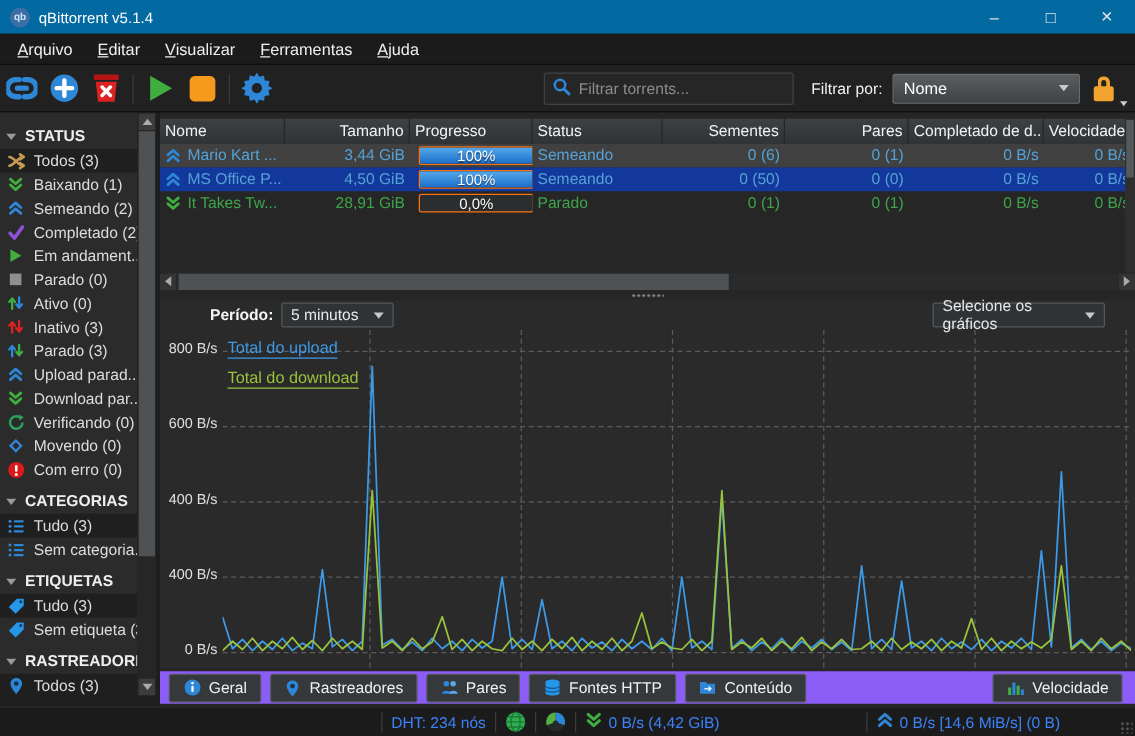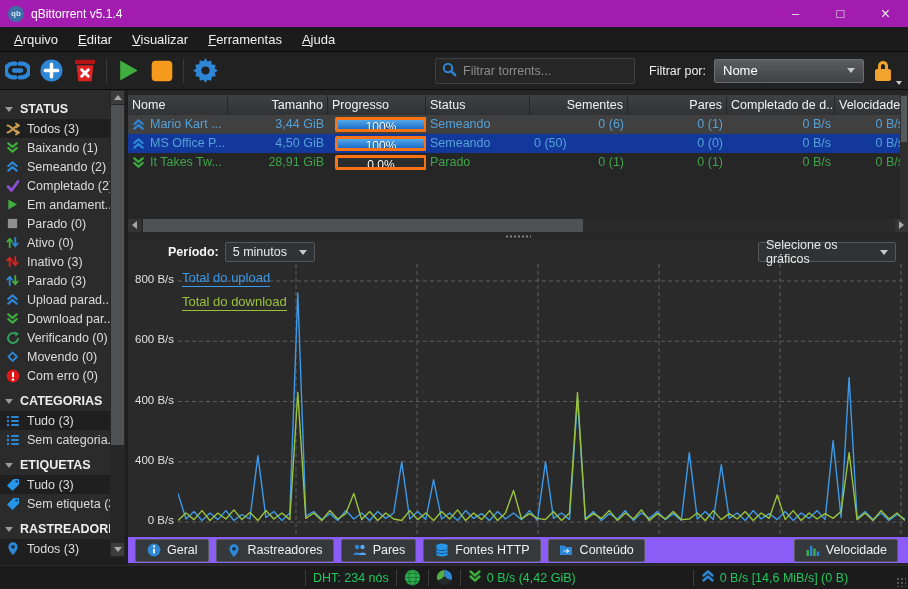--- a/index.html
+++ b/index.html
@@ -1,21 +1,21 @@
 <!DOCTYPE html>
 <html><head>
 <meta charset="utf-8">
 <style>
   * { margin:0; padding:0; box-sizing:border-box; }
   html,body { background:#000; }
   body { font-family:"Liberation Sans","DejaVu Sans",sans-serif; font-size:12px; color:#e8e8e8; }
   .window { position:relative; width:908px; height:589px; background:#1e1e1e; overflow:hidden; }
 
   
-  .titlebar { position:absolute; left:0; top:0; width:908px; height:27px; background:#a21caf; display:flex; align-items:center; }
+  .titlebar { position:absolute; left:0; top:0; width:908px; height:27px; background:#0369a1; display:flex; align-items:center; }
   .app-ico { width:16px; height:16px; border-radius:50%; background:#3a6ea5; color:#cfe3f7; font-size:8px; font-weight:bold; display:flex; align-items:center; justify-content:center; margin:0 7px 0 8px; }
   .title-text { font-size:12px; color:#ffffff; }
   .win-controls { margin-left:auto; display:flex; height:27px; }
   .win-btn { width:45px; height:27px; display:flex; align-items:center; justify-content:center; color:#e8e8e8; font-size:13px; cursor:default; }
   .win-btn.close { font-size:16px; }
 
   
   .menubar { position:absolute; left:0; top:27px; width:908px; height:25px; background:#1b1b1b; display:flex; align-items:center; padding-left:4px; border-bottom:1px solid #0c0c0c; }
   .menu-item { padding:3px 10px; font-size:13px; color:#f0f0f0; }
   .menu-item u { text-decoration:underline; }
@@ -51,53 +51,53 @@
   .side-item .ic { width:15px; height:15px; flex:none; margin-right:7px; display:flex; align-items:center; justify-content:center; }
   .ic svg { display:block; }
 
   
   .content { position:absolute; left:128px; top:90px; width:780px; height:475px; background:#262626; }
   .t-header { position:absolute; left:0; top:5px; width:780px; height:20px; display:flex; background:linear-gradient(#3d4144,#2f3336); }
   .th { height:20px; line-height:20px; padding:0 4px; font-size:12.5px; color:#f2f2f2; border-right:1px solid #24272a; overflow:hidden; white-space:nowrap; flex:none; }
   .t-row { position:absolute; left:0; width:780px; height:19px; display:flex; align-items:center; }
   .td { height:19px; line-height:19px; padding:0 4px; overflow:hidden; white-space:nowrap; flex:none; font-size:12.5px; }
   .name-cell { display:flex; align-items:center; gap:5px; }
-  .pbar { position:relative; width:92px; height:15px; margin:2px 3px; background:#2b2d2e; border:3px solid #f97316; border-radius:2px; overflow:hidden; }
+  .pbar { position:relative; width:92px; height:15px; margin:2px 3px; background:#2b2d2e; border:1px solid #f97316; border-radius:2px; overflow:hidden; }
   .pbar .fill { position:absolute; left:0; top:0; bottom:0; background:linear-gradient(#55a8e8,#1a6ec9); }
   .pbar .plabel { position:absolute; inset:0; text-align:center; line-height:14px; font-size:12px; color:#ffffff; text-shadow:0 1px 1px rgba(0,0,0,.6); }
   .t-vscroll { position:absolute; right:0; top:5px; width:8px; height:123px; background:#2e2e2e; }
   .t-vscroll .vthumb { position:absolute; left:1px; top:1px; width:6px; height:46px; background:#555a5c; }
   .hscroll { position:absolute; left:0; top:128px; width:780px; height:14px; background:#282828; display:flex; align-items:center; }
   .hs-btn { width:13px; height:13px; background:#343434; display:flex; align-items:center; justify-content:center; flex:none; }
   .hs-track { position:relative; flex:1; height:13px; background:#2a2a2a; }
   .hs-thumb { position:absolute; left:2px; top:0; width:440px; height:13px; background:#4e5254; }
   .splitter { position:absolute; left:0; top:142px; width:780px; height:8px; display:flex; align-items:center; justify-content:center; }
   .grip-dots { width:26px; height:3px; background-image:radial-gradient(circle, #8a8a8a 1px, transparent 1.2px); background-size:4px 3px; }
 
   
   .graph { position:absolute; left:0; top:150px; width:780px; height:295px; background:#2a2a2a; }
   .graph-hdr { position:absolute; left:0; top:0; width:780px; height:24px; display:flex; align-items:center; }
   .period-label { font-weight:bold; font-size:12.5px; margin-left:6px; color:#f5f5f5;padding-left:34px; }
   .dd-small { height:20px; background:#2f3335; border:1px solid #54585a; border-radius:2px; display:flex; align-items:center; padding:0 7px; font-size:12.5px; color:#e8e8e8; margin-left:6px; }
-  .dd-graphs { margin-left:auto; margin-right:12px; }
+  .dd-graphs { margin-left:auto; margin-right:24px; }
   .plot-wrap { position:absolute; left:0; top:24px; width:780px; height:271px; }
   .ytick { position:absolute; width:46px; text-align:right; font-size:11.5px; color:#e0e0e0; }
   .plot { position:absolute; left:50px; top:0; width:727px; height:271px; }
   .legend-item { position:absolute; font-size:13px; padding-bottom:1px; }
 
   
   .tabsrow { position:absolute; left:0; top:447px; width:780px; height:26px; display:flex; align-items:center; background:#8b5cf6;text-align:right; }
   .tabbtn { height:23px; display:flex; align-items:center; gap:6px; background:#35393b; border:1px solid #55595b; border-radius:2px; padding:0 10px; margin-left:7px; font-size:12.5px; color:#f0f0f0; }
   .tabbtn .ic { width:15px; height:15px; display:flex; align-items:center; justify-content:center; }
   .tab-right { margin-left:auto; margin-right:10px; }
 
   
   .statusbar { position:absolute; left:0; top:565px; width:908px; height:24px; background:#1b1b1b; border-top:1px solid #2e2e2e; display:flex; align-items:center; }
   .sb-sep { width:1px; height:16px; background:#3c3c3c; margin:0 7px; }
-  .sb-item { display:flex; align-items:center; gap:5px; font-size:12.5px; color:#22c55e; white-space:nowrap; }
+  .sb-item { display:flex; align-items:center; gap:5px; font-size:12.5px; color:#3b82f6; white-space:nowrap; }
   .resize-grip { position:absolute; right:2px; bottom:2px; width:10px; height:10px; background-image:radial-gradient(circle,#555 1px,transparent 1.2px); background-size:4px 4px; }
 </style>
 </head>
 <body>
 
 <div class="window">
 
   <div class="titlebar">
     <div class="app-ico">qb</div>
     <div class="title-text">qBittorrent v5.1.4</div>
@@ -479,21 +479,21 @@
             </span>
           </div>
           <div class="td" style="width:100px;text-align:right">4,50 GiB</div>
           <div class="td" style="width:98px">
        <div class="pbar">
               <div class="fill" style="width:100%"></div>
               <div class="plabel">100%</div>
             </div>
      </div>
           <div class="td" style="width:104px;text-align:left">Semeando</div>
-          <div class="td" style="width:98px;text-align:left">0 (50)</div>
+          <div class="td" style="width:98px;text-align:right">0 (50)</div>
           <div class="td" style="width:99px;text-align:right">0 (0)</div>
           <div class="td" style="width:108px;text-align:right">0 B/s</div>
           <div class="td" style="width:73px;text-align:right">0 B/s</div>
         </div>
         <div class="t-row" style="top: 63px; background: transparent; color: rgb(63, 163, 74);">
           <div class="td" style="width:100px;text-align:left">
             <span class="name-cell">
               <span class="ic">
                 <svg width="13" height="13" viewBox="0 0 14 14">
                   <g fill="none" stroke="#3fae3f" stroke-width="2.4" stroke-linecap="round" stroke-linejoin="round">

